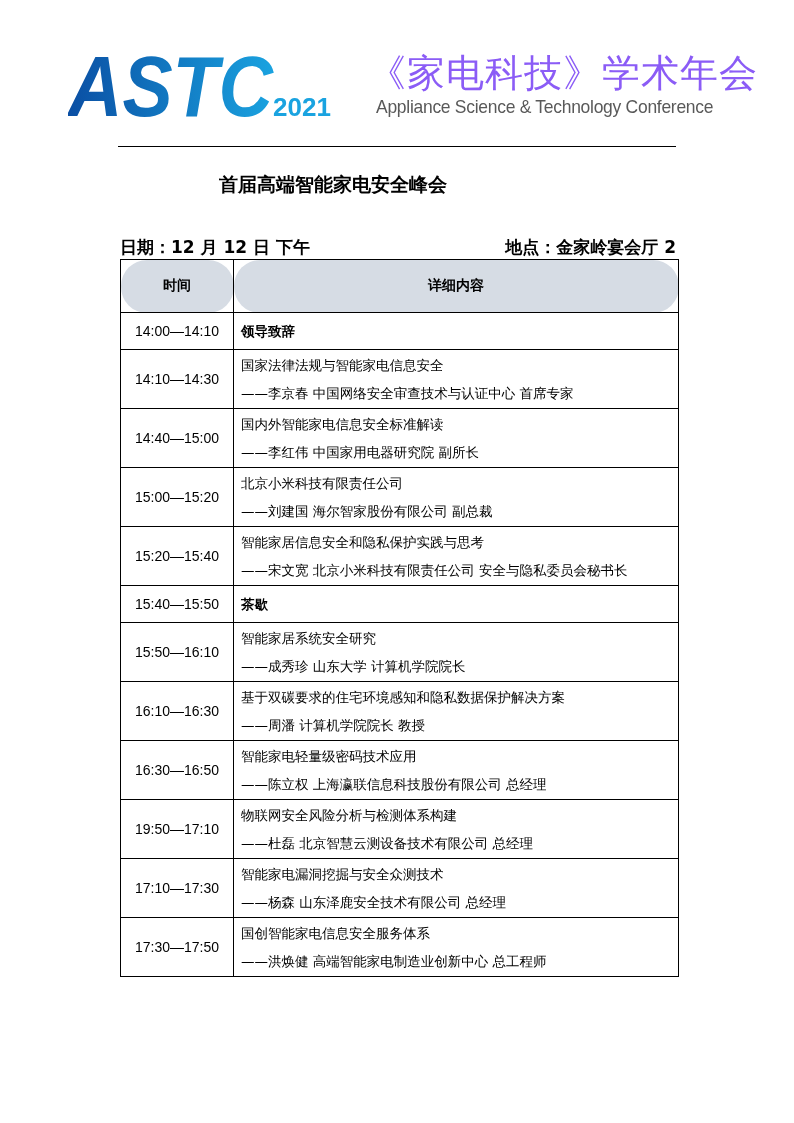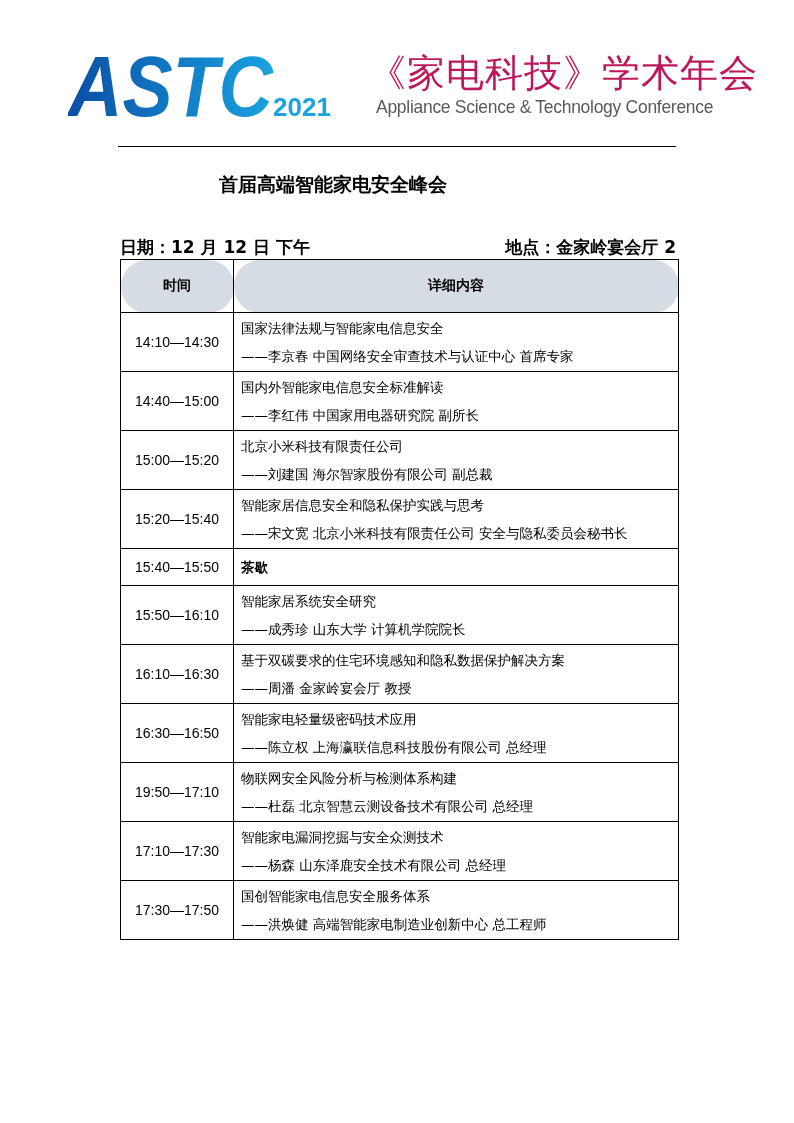--- a/index.html
+++ b/index.html
@@ -34,21 +34,21 @@
       position: absolute;
       left: 368px;
       top: 50px;
       width: 360px;
       text-align: left;
     }
     .conf-title .cn {
       font-family: "DejaVu Sans", sans-serif;
       font-size: 38px;
       line-height: 46px;
-      color: #be185d;
+      color: #8b5cf6;
       letter-spacing: 1px;
       white-space: nowrap;
     }
     .conf-title .en {
       font-family: "Liberation Sans", sans-serif;
       font-size: 19px;
       line-height: 22px;
       color: #595959;
       font-weight: normal;
       white-space: nowrap;
@@ -162,20 +162,26 @@
     <col class="c-time">
     <col class="c-detail">
   </colgroup>
   <thead>
     <tr>
       <th>时间</th>
       <th>详细内容</th>
     </tr>
   </thead>
   <tbody id="agenda-body">
+      <tr class="single">
+        <td class="time">14:00—14:10</td>
+        <td class="detail bold">
+          <div class="topic">领导致辞</div>
+        </td>
+      </tr>
       <tr class="double">
         <td class="time">14:10—14:30</td>
         <td class="detail">
           <div class="topic">国家法律法规与智能家电信息安全</div>
           <div class="speaker">——李京春  中国网络安全审查技术与认证中心  首席专家</div>
         </td>
       </tr>
       <tr class="double">
         <td class="time">14:40—15:00</td>
         <td class="detail">
@@ -207,21 +213,21 @@
         <td class="time">15:50—16:10</td>
         <td class="detail">
           <div class="topic">智能家居系统安全研究</div>
           <div class="speaker">——成秀珍  山东大学  计算机学院院长</div>
         </td>
       </tr>
       <tr class="double">
         <td class="time">16:10—16:30</td>
         <td class="detail">
           <div class="topic">基于双碳要求的住宅环境感知和隐私数据保护解决方案</div>
-          <div class="speaker">——周潘  金家岭宴会厅  教授</div>
+          <div class="speaker">——周潘  计算机学院院长  教授</div>
         </td>
       </tr>
       <tr class="double">
         <td class="time">16:30—16:50</td>
         <td class="detail">
           <div class="topic">智能家电轻量级密码技术应用</div>
           <div class="speaker">——陈立权  上海瀛联信息科技股份有限公司  总经理</div>
         </td>
       </tr>
       <tr class="double">

